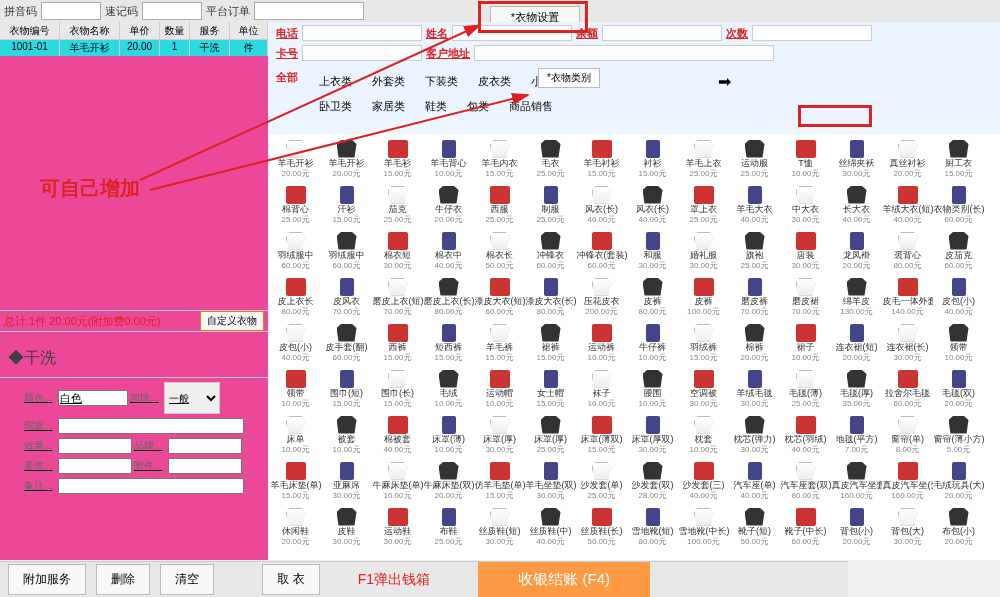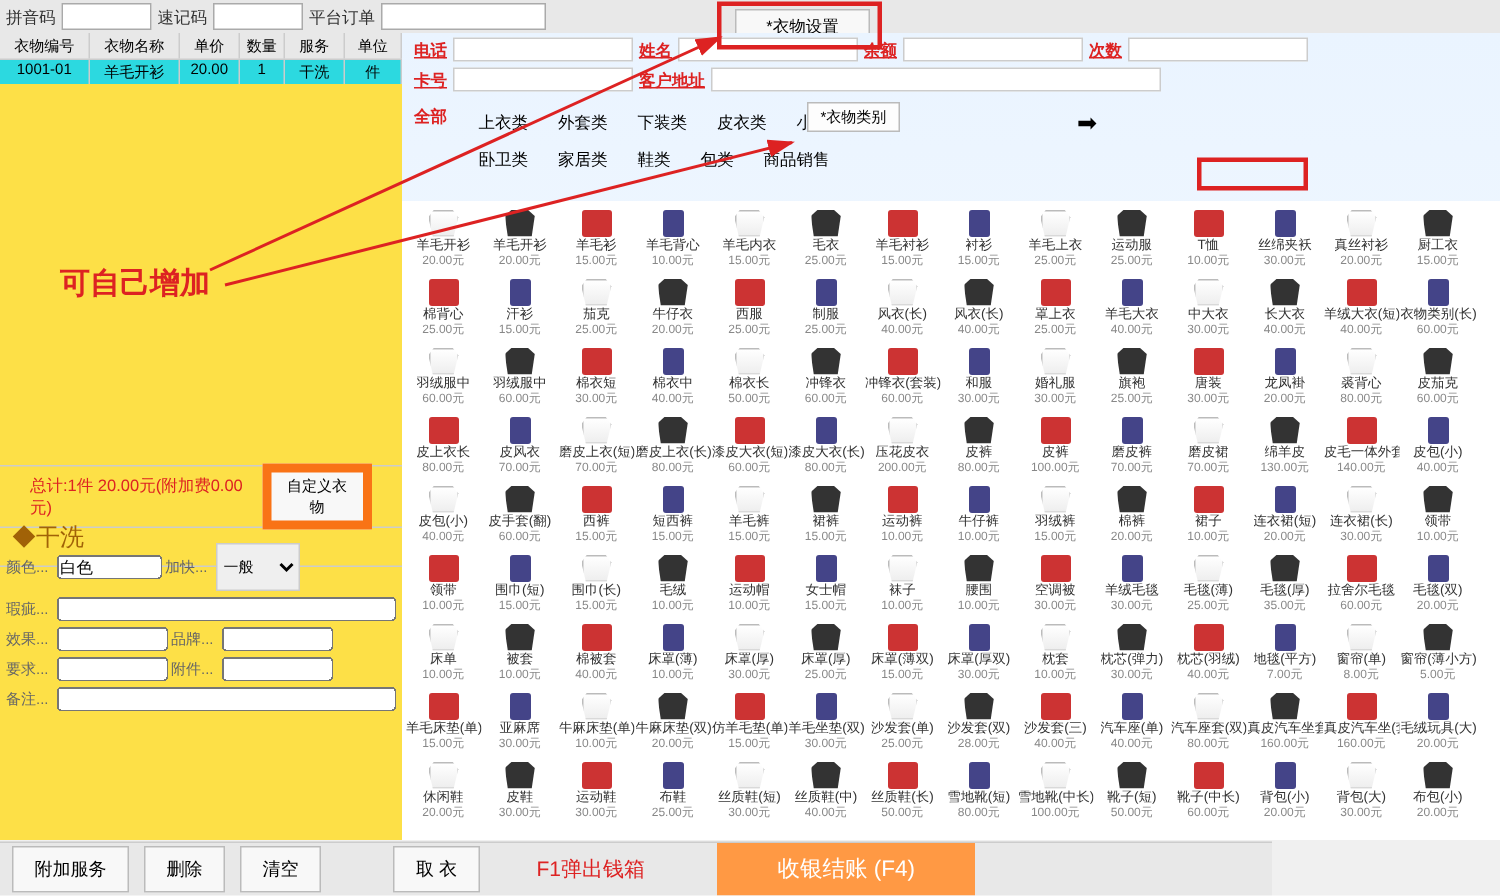--- a/index.html
+++ b/index.html
@@ -7,37 +7,37 @@
 
 .top-bar { background: #e8e8e8; height: 22px; display: flex; align-items: center; padding: 2px 4px; gap: 4px; }
 .top-bar label { color: #333; }
 .top-bar input { height: 18px; border: 1px solid #aaa; padding: 0 2px; }
 .pinyin-input { width: 60px; } .suji-input { width: 60px; } .platform-input { width: 110px; }
 
 .settings-btn { position: absolute; left: 490px; top: 6px; width: 90px; height: 22px; background: #f8f8f8; border: 1px solid #bbb; font-size: 11px; cursor: pointer; }
 .highlight-box-1 { position: absolute; left: 478px; top: 1px; width: 110px; height: 32px; border: 3px solid #d22; pointer-events: none; z-index: 10; }
 .highlight-box-2 { position: absolute; left: 530px; top: 83px; width: 74px; height: 22px; border: 3px solid #d22; pointer-events: none; z-index: 10; }
 
-.left-panel { position: absolute; left: 0; top: 22px; width: 268px; height: 538px; background: #fde047; }
+.left-panel { position: absolute; left: 0; top: 22px; width: 268px; height: 538px; background: #ec4899; }
 .item-table-header { display: flex; background: #e8e8e8; border-bottom: 1px solid #ccc; height: 18px; }
 .item-table-header div { border-right: 1px solid #ccc; padding: 2px 4px; font-size: 10px; text-align: center; }
 .col-id { width: 60px; } .col-name { width: 60px; } .col-price { width: 40px; } .col-qty { width: 30px; } .col-service { width: 40px; } .col-unit { width: 38px; }
 .item-row { display: flex; background: #2cd9e0; color: #000; height: 16px; }
 .item-row div { border-right: 1px solid #ccc; padding: 1px 4px; font-size: 10px; text-align: center; }
 
 .annotation-text { position: absolute; left: 40px; top: 175px; color: #d22; font-size: 20px; font-weight: bold; z-index: 5; }
 
-.total-bar { position: absolute; left: 0; top: 310px; width: 268px; height: 22px; padding: 20px; display: flex; justify-content: space-between; align-items: center; border-top: 1px solid #ccc; border-bottom: 1px solid #ccc; }
+.total-bar { position: absolute; left: 0; top: 310px; width: 268px; height: 22px; padding: 4px; display: flex; justify-content: space-between; align-items: center; border-top: 1px solid #ccc; border-bottom: 1px solid #ccc; }
 .total-text { color: #d22; font-size: 11px; }
-.custom-btn { font-size: 10px; padding: 2px 6px; border: 6px solid #f97316; background: #f8f8f8; cursor: pointer; }
+.custom-btn { font-size: 10px; padding: 2px 6px; border: 1px solid #f97316; background: #f8f8f8; cursor: pointer; }
 
 .wash-type { position: absolute; left: 0; top: 340px; width: 268px; padding: 8px; border-bottom: 1px solid #ccc; }
-.wash-type-label { font-size: 16px; color: #a16207; }
-
-.details-form { position: absolute; left: 0; top: 358px; width: 268px; padding: 4px 4px; }
+.wash-type-label { font-size: 16px; color: #404040; }
+
+.details-form { position: absolute; left: 0; top: 378px; width: 268px; padding: 4px 24px; text-decoration: underline; }
 .form-row { display: flex; align-items: center; margin-bottom: 4px; gap: 2px; }
 .form-row label { width: 32px; color: #666; font-size: 10px; }
 .form-row input[type="text"], .form-row select { height: 32px; border: 1px solid #ccc; font-size: 10px; }
 .color-input { width: 70px; } .speed-sel { width: 56px; }
 .flaw-input, .effect-input, .brand-input, .require-input, .attach-input, .remark-input { flex: 1; }
 .half-input { width: 74px !important; }
 
 .right-panel { position: absolute; left: 268px; top: 22px; width: 732px; height: 538px; background: linear-gradient(#eaf4ff, #f8fbff); }
 .customer-info { padding: 2px 8px; }
 .info-row { display: flex; align-items: center; gap: 4px; margin-bottom: 2px; height: 18px; }

